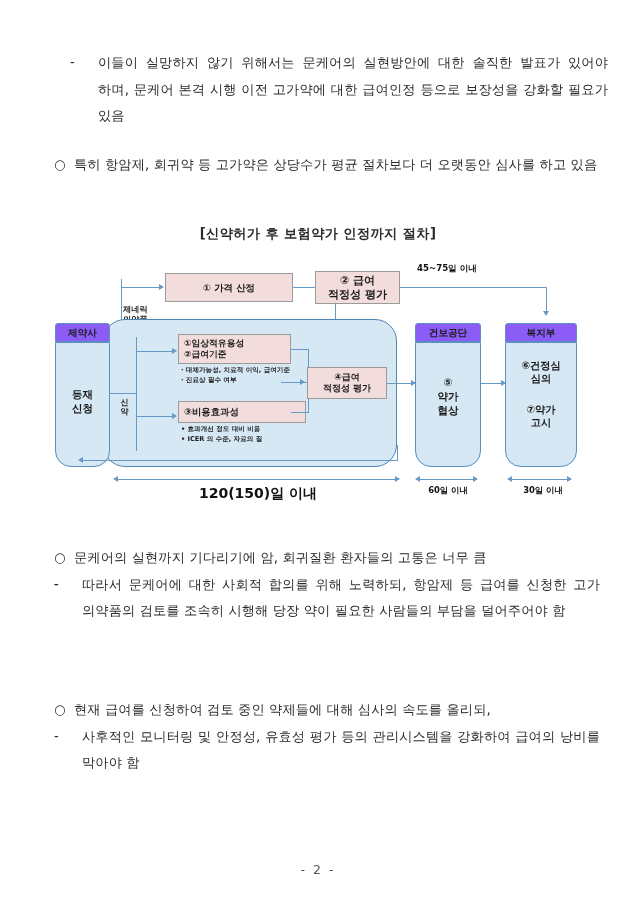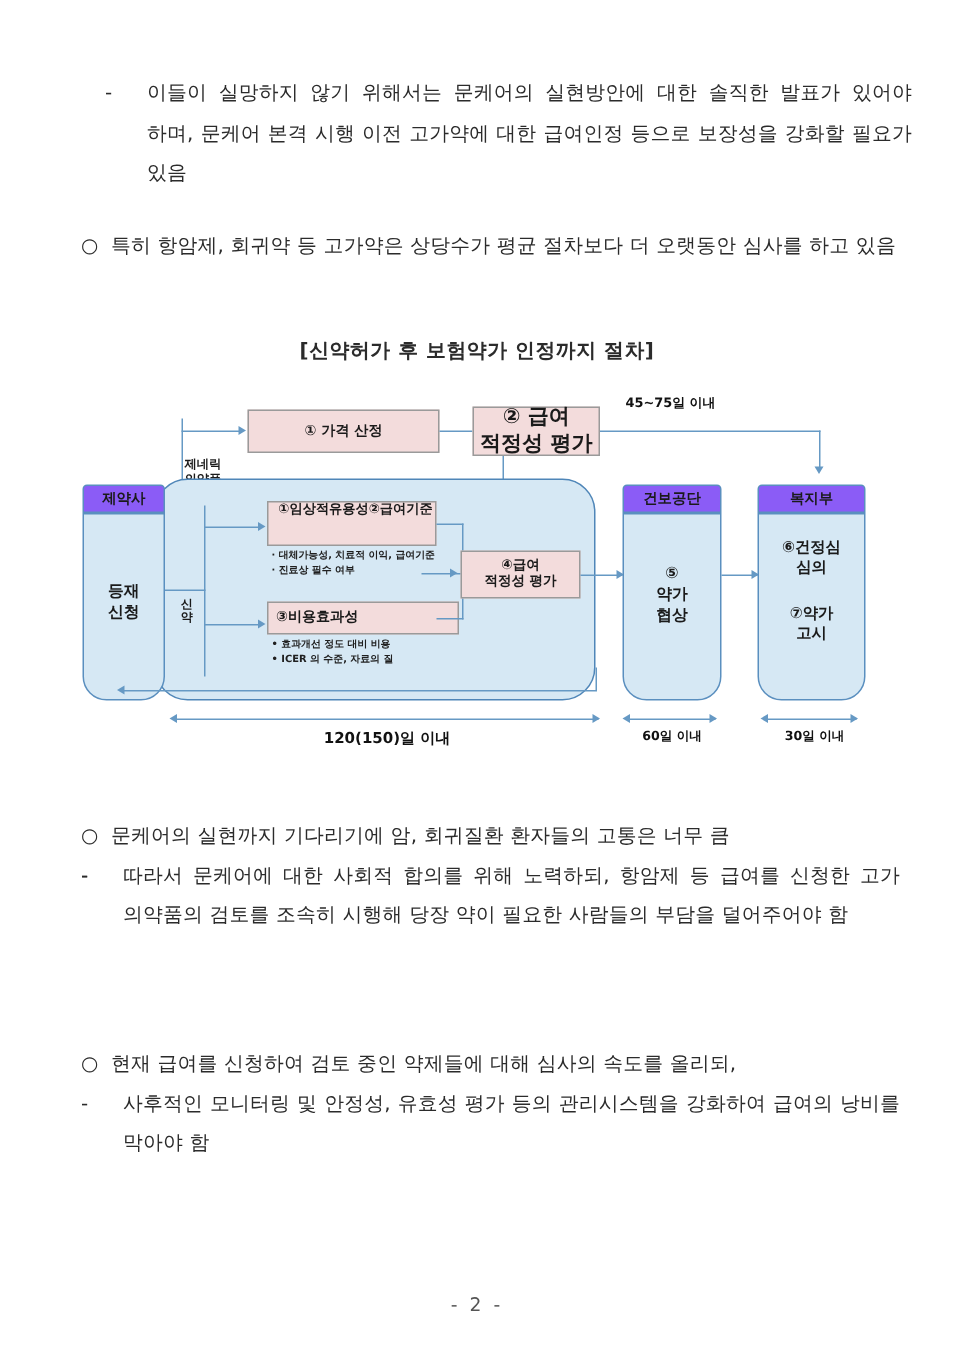--- a/index.html
+++ b/index.html
@@ -171,21 +171,21 @@
     font-size: 8px;
     font-weight: 700;
     width: 11px;
     text-align: center;
     line-height: 1.15;
     color: #1a1a1a;
   }
 
   .spanlabel {
     position: absolute;
-    font-size: 10px;
+    font-size: 14px;
     font-weight: 700;
     color: #111;
     text-align: center;
   }
   .daylabel {
     position: absolute;
     font-size: 8.4px;
     font-weight: 700;
     color: #111;
     text-align: center;
@@ -224,21 +224,21 @@
 의약품</div>
 
     <div class="ln v" style="left:76px;top:24px;height:174px;"></div>
     <div class="ln h" style="left:76px;top:32px;width:40px;"></div>
     <div class="arrow right" style="left:114px;top:29px;"></div>
 
     <div class="dbox pink" style="left:120px;top:18px;width:128px;height:29px;font-size:9.4px;white-space:pre-line;">① 가격 산정</div>
 
     <div class="ln h" style="left:248px;top:32px;width:22px;"></div>
 
-    <div class="dbox pink" style="left:270px;top:16px;width:85px;height:33px;font-size:14px;white-space:pre-line;">② 급여
+    <div class="dbox pink" style="left:270px;top:16px;width:85px;height:33px;font-size:11px;white-space:pre-line;">② 급여
 적정성 평가</div>
 
     <div class="toplabel" style="left:372px;top:8px;">45~75일 이내</div>
 
     <div class="ln h" style="left:355px;top:32px;width:147px;"></div>
     <div class="ln v" style="left:501px;top:32px;height:25px;"></div>
     <div class="arrow down" style="left:498px;top:56px;"></div>
 
     <div class="ln v" style="left:290px;top:49px;height:17px;"></div>
 
@@ -259,21 +259,21 @@
     <div class="ln v" style="left:91px;top:82px;height:114px;"></div>
     <div class="vtext" style="left:74px;top:143px;white-space:pre-line;">신
 약</div>
 
     <div class="ln h" style="left:91px;top:96px;width:38px;"></div>
     <div class="arrow right" style="left:127px;top:93px;"></div>
 
     <div class="ln h" style="left:91px;top:161px;width:38px;"></div>
     <div class="arrow right" style="left:127px;top:158px;"></div>
 
-    <div class="dbox pink" style="left:133px;top:79px;width:113px;height:30px;flex-direction:row;align-items:flex-start;justify-content:center;padding-left:5px;">
+    <div class="dbox pink" style="left:133px;top:79px;width:113px;height:30px;flex-direction:column;align-items:flex-start;justify-content:center;padding-left:5px;">
       <span style="font-size:8.8px;font-weight:700;">①임상적유용성</span>
       <span style="font-size:8.8px;font-weight:700;">②급여기준</span>
     </div>
     <div class="bullets" style="left:136px;top:111px;">
       <div>· 대체가능성, 치료적 이익, 급여기준</div>
       <div>· 진료상 필수 여부</div>
     </div>
 
     <div class="dbox pink" style="left:133px;top:146px;width:128px;height:22px;justify-content:flex-start;padding-left:5px;font-size:9.4px;">③비용효과성</div>
     <div class="bullets" style="left:136px;top:170px;">

